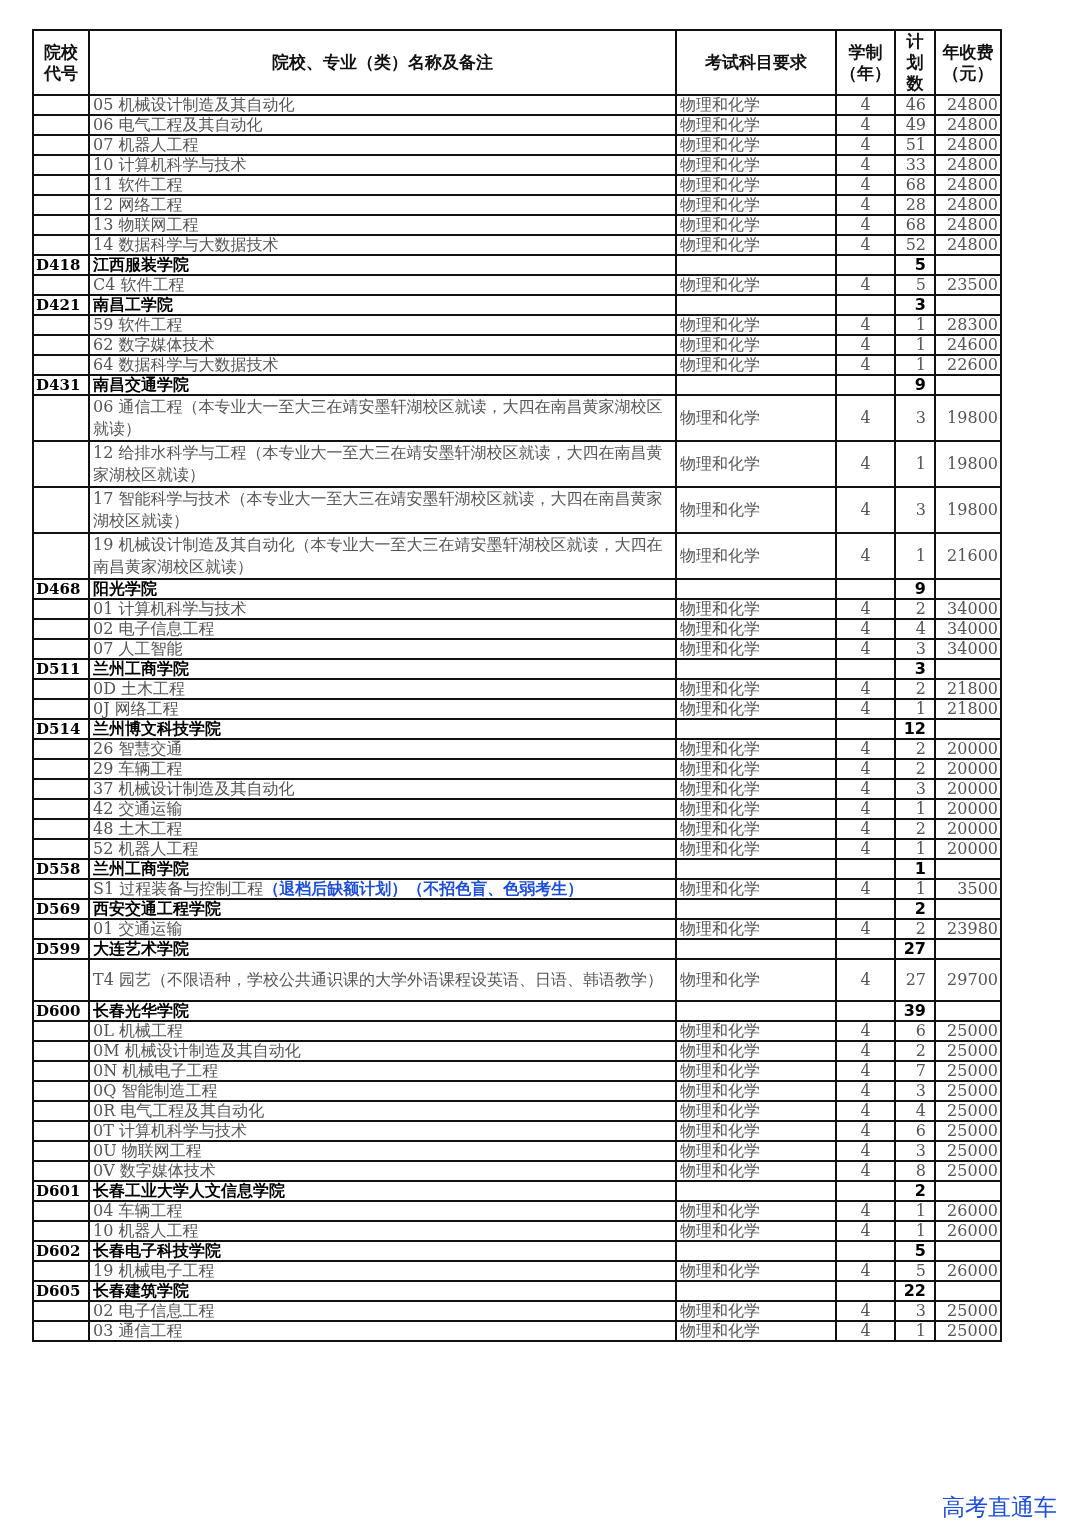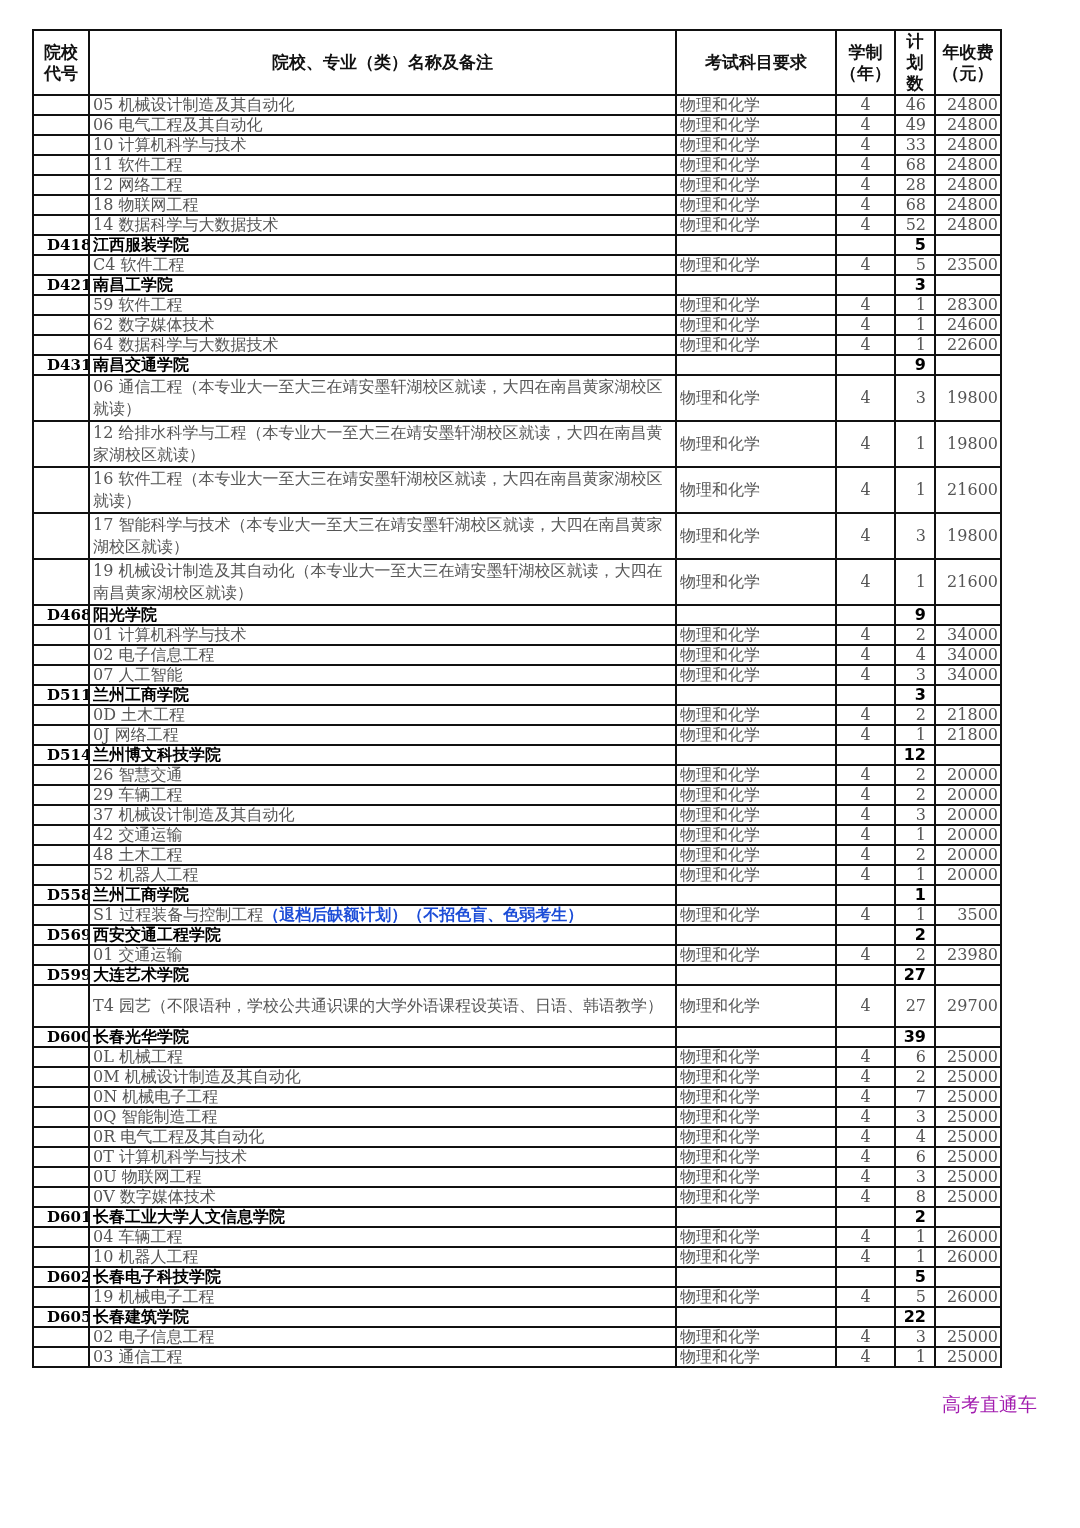--- a/index.html
+++ b/index.html
@@ -35,29 +35,29 @@
   .col-plan { width: 40px; }
   .col-fee { width: 66px; }
   tr.row td { height: 18px; line-height: 18px; font-size: 16px; color: #555; }
   tr.row.tall td { height: 40px; }
   tr.row.tall td.name { white-space: normal; line-height: 22px; }
   tr.school td {
     height: 18px; line-height: 18px;
     font-family: "DejaVu Sans", "Liberation Sans", sans-serif;
     font-weight: bold; font-size: 16px; color: #000;
   }
-  tr.school td.code { font-family: "DejaVu Serif", "Liberation Serif", serif; font-weight: bold; font-size: 15px; padding-left: 13px; }
+  tr.school td.code { font-family: "DejaVu Serif", "Liberation Serif", serif; font-weight: bold; font-size: 15px; padding-left: 2px; }
   td.years { text-align: center; }
   td.plan { text-align: right; padding-right: 8px; }
   td.fee { text-align: right; padding-right: 2px; }
   .note-bold { font-family: "DejaVu Sans", "Liberation Sans", sans-serif; font-weight: bold; color: #1d4ed8; }
   .watermark {
-    position: absolute; left: 942px; top: 1392px;
+    position: absolute; left: 942px; top: 1492px;
     font-family: "DejaVu Sans", "Liberation Sans", sans-serif;
-    font-size: 19px; color: #a21caf; letter-spacing: 0px;
+    font-size: 23px; color: #1d4ed8; letter-spacing: 0px;
   }
 </style>
 </head>
 <body>
 
 <table class="sheet">
   <colgroup>
     <col class="col-code">
       <col class="col-name">
       <col class="col-subj">
@@ -87,20 +87,28 @@
       <tr class="row">
         <td class="code"></td>
         <td class="name"><span>06 电气工程及其自动化</span></td>
         <td class="subj">物理和化学</td>
         <td class="years">4</td>
         <td class="plan">49</td>
         <td class="fee">24800</td>
       </tr>
       <tr class="row">
         <td class="code"></td>
+        <td class="name"><span>07 机器人工程</span></td>
+        <td class="subj">物理和化学</td>
+        <td class="years">4</td>
+        <td class="plan">51</td>
+        <td class="fee">24800</td>
+      </tr>
+      <tr class="row">
+        <td class="code"></td>
         <td class="name"><span>10 计算机科学与技术</span></td>
         <td class="subj">物理和化学</td>
         <td class="years">4</td>
         <td class="plan">33</td>
         <td class="fee">24800</td>
       </tr>
       <tr class="row">
         <td class="code"></td>
         <td class="name"><span>11 软件工程</span></td>
         <td class="subj">物理和化学</td>
@@ -111,21 +119,21 @@
       <tr class="row">
         <td class="code"></td>
         <td class="name"><span>12 网络工程</span></td>
         <td class="subj">物理和化学</td>
         <td class="years">4</td>
         <td class="plan">28</td>
         <td class="fee">24800</td>
       </tr>
       <tr class="row">
         <td class="code"></td>
-        <td class="name"><span>18 物联网工程</span></td>
+        <td class="name"><span>13 物联网工程</span></td>
         <td class="subj">物理和化学</td>
         <td class="years">4</td>
         <td class="plan">68</td>
         <td class="fee">24800</td>
       </tr>
       <tr class="row">
         <td class="code"></td>
         <td class="name"><span>14 数据科学与大数据技术</span></td>
         <td class="subj">物理和化学</td>
         <td class="years">4</td>
@@ -196,28 +204,20 @@
         <td class="plan">3</td>
         <td class="fee">19800</td>
       </tr>
       <tr class="row tall">
         <td class="code"></td>
         <td class="name"><span>12 给排水科学与工程（本专业大一至大三在靖安墨轩湖校区就读，大四在南昌黄家湖校区就读）</span></td>
         <td class="subj">物理和化学</td>
         <td class="years">4</td>
         <td class="plan">1</td>
         <td class="fee">19800</td>
-      </tr>
-      <tr class="row tall">
-        <td class="code"></td>
-        <td class="name"><span>16 软件工程（本专业大一至大三在靖安墨轩湖校区就读，大四在南昌黄家湖校区就读）</span></td>
-        <td class="subj">物理和化学</td>
-        <td class="years">4</td>
-        <td class="plan">1</td>
-        <td class="fee">21600</td>
       </tr>
       <tr class="row tall">
         <td class="code"></td>
         <td class="name"><span>17 智能科学与技术（本专业大一至大三在靖安墨轩湖校区就读，大四在南昌黄家湖校区就读）</span></td>
         <td class="subj">物理和化学</td>
         <td class="years">4</td>
         <td class="plan">3</td>
         <td class="fee">19800</td>
       </tr>
       <tr class="row tall">

